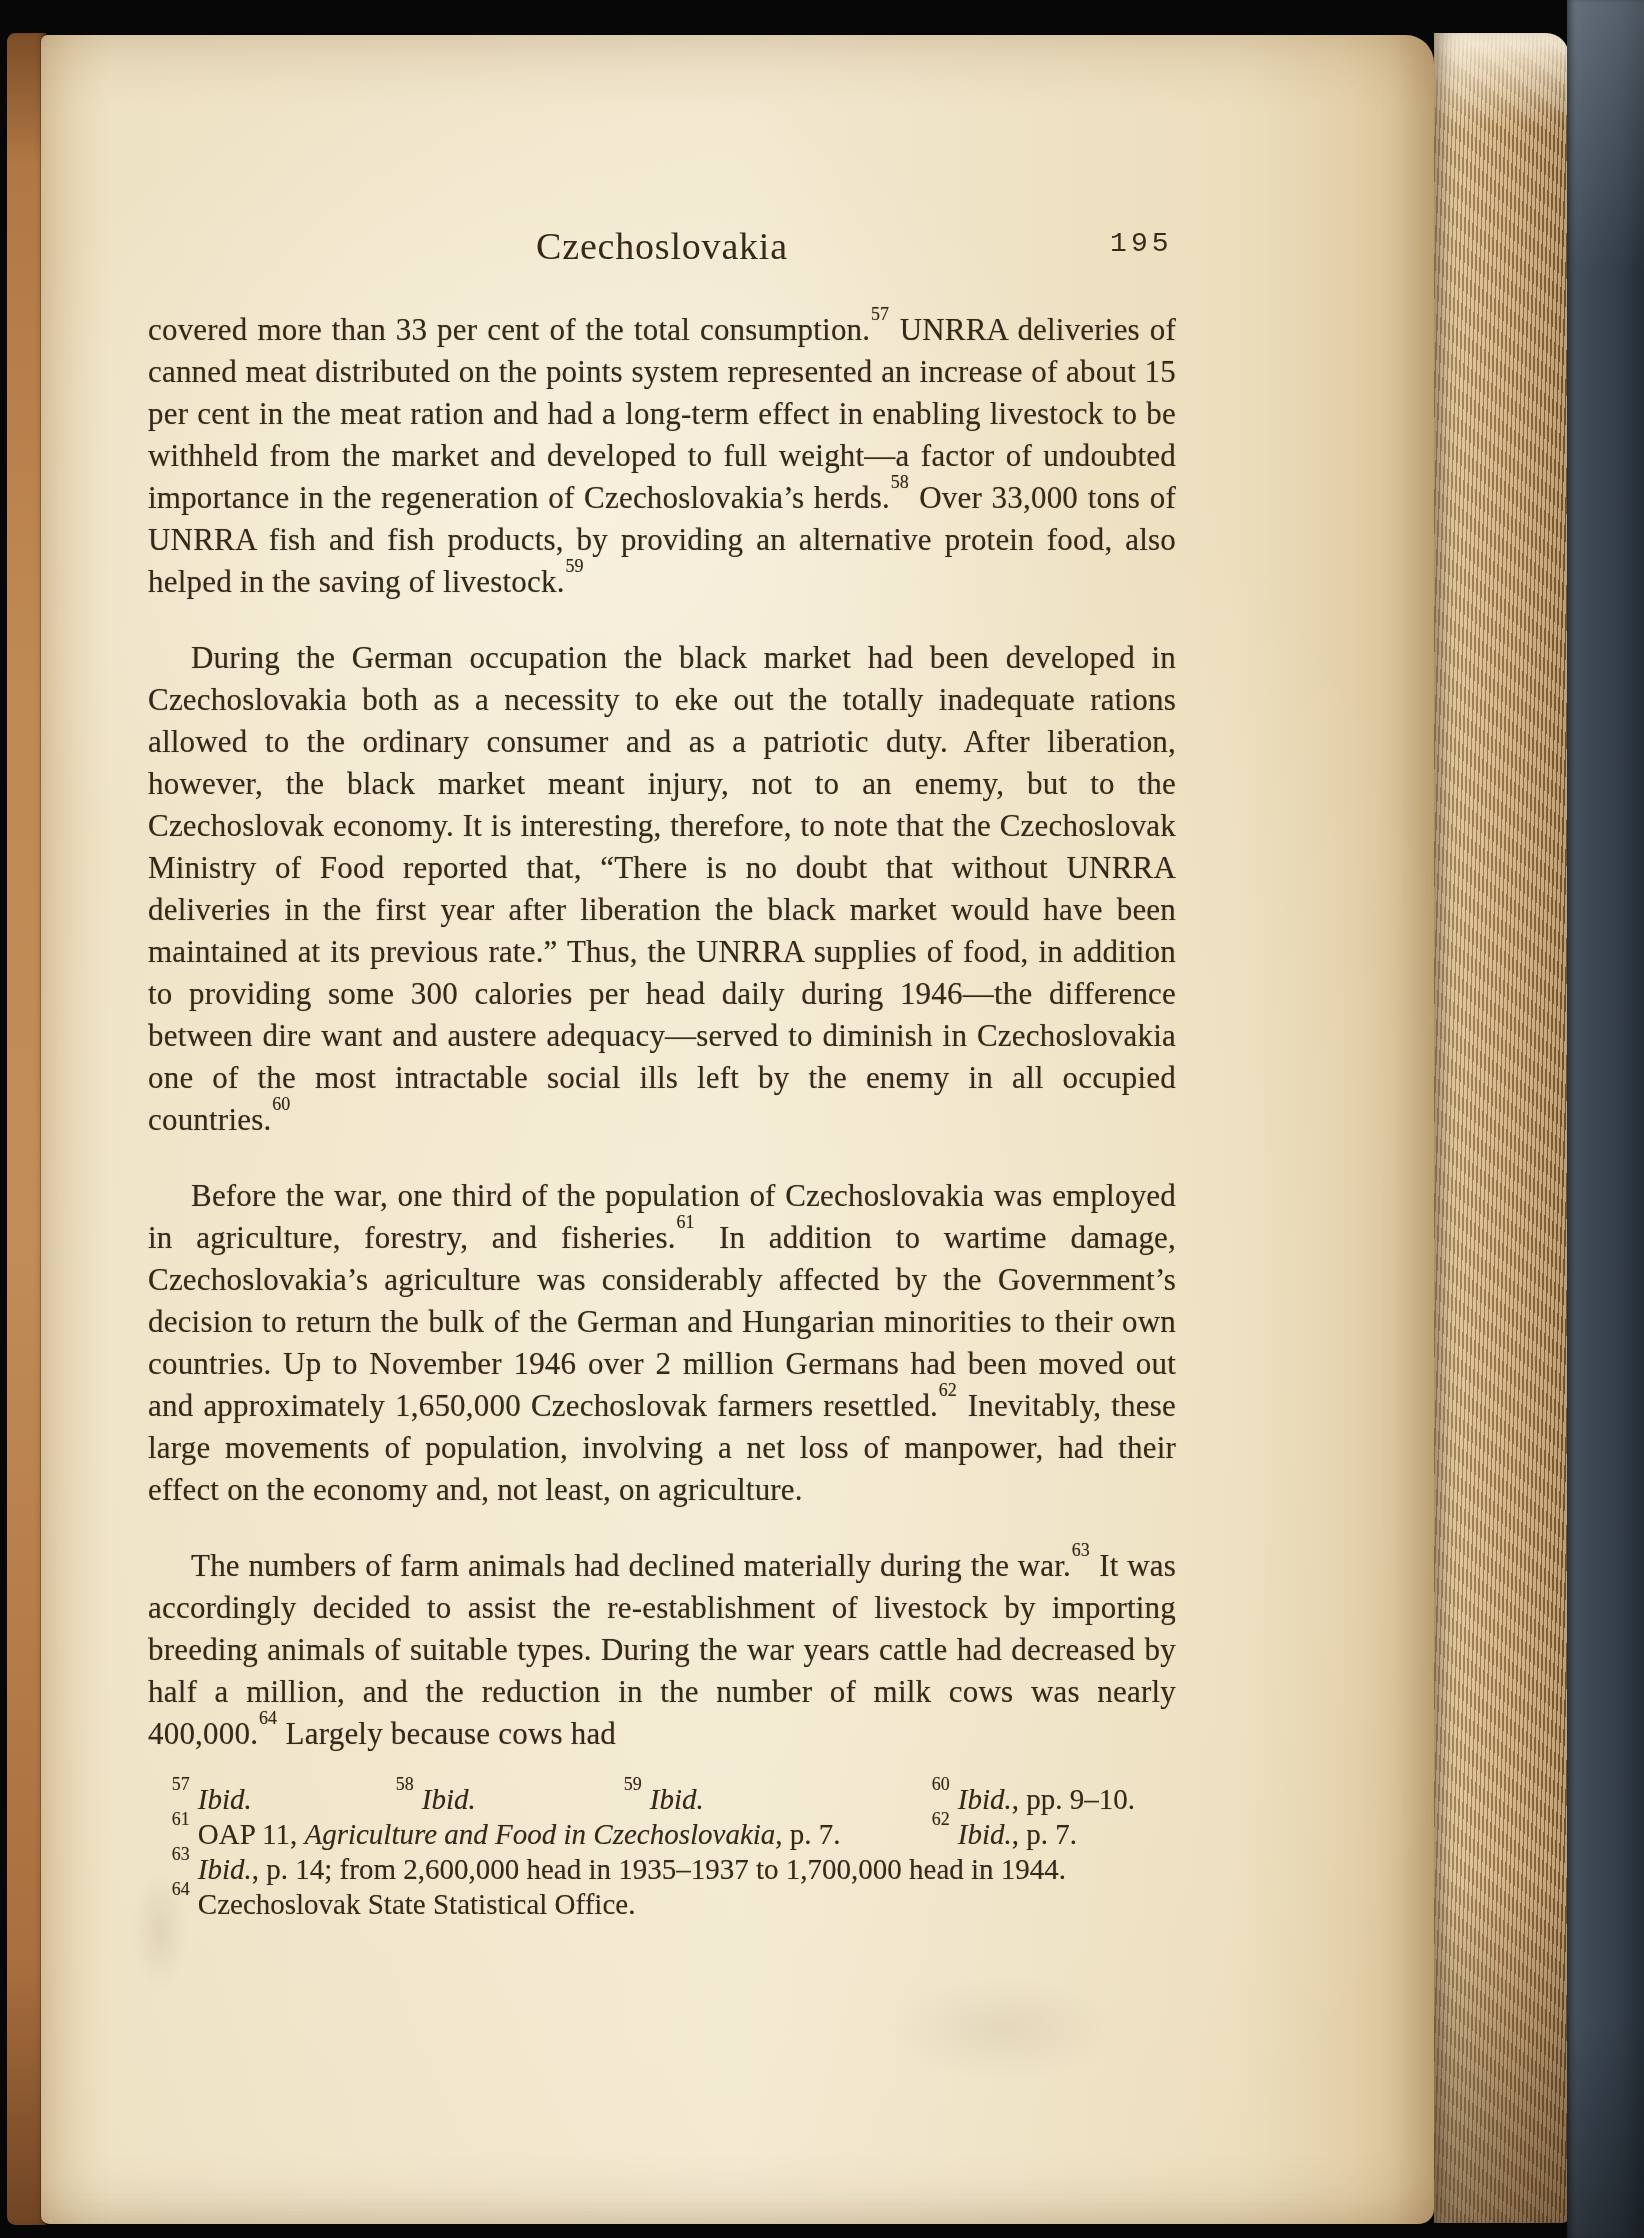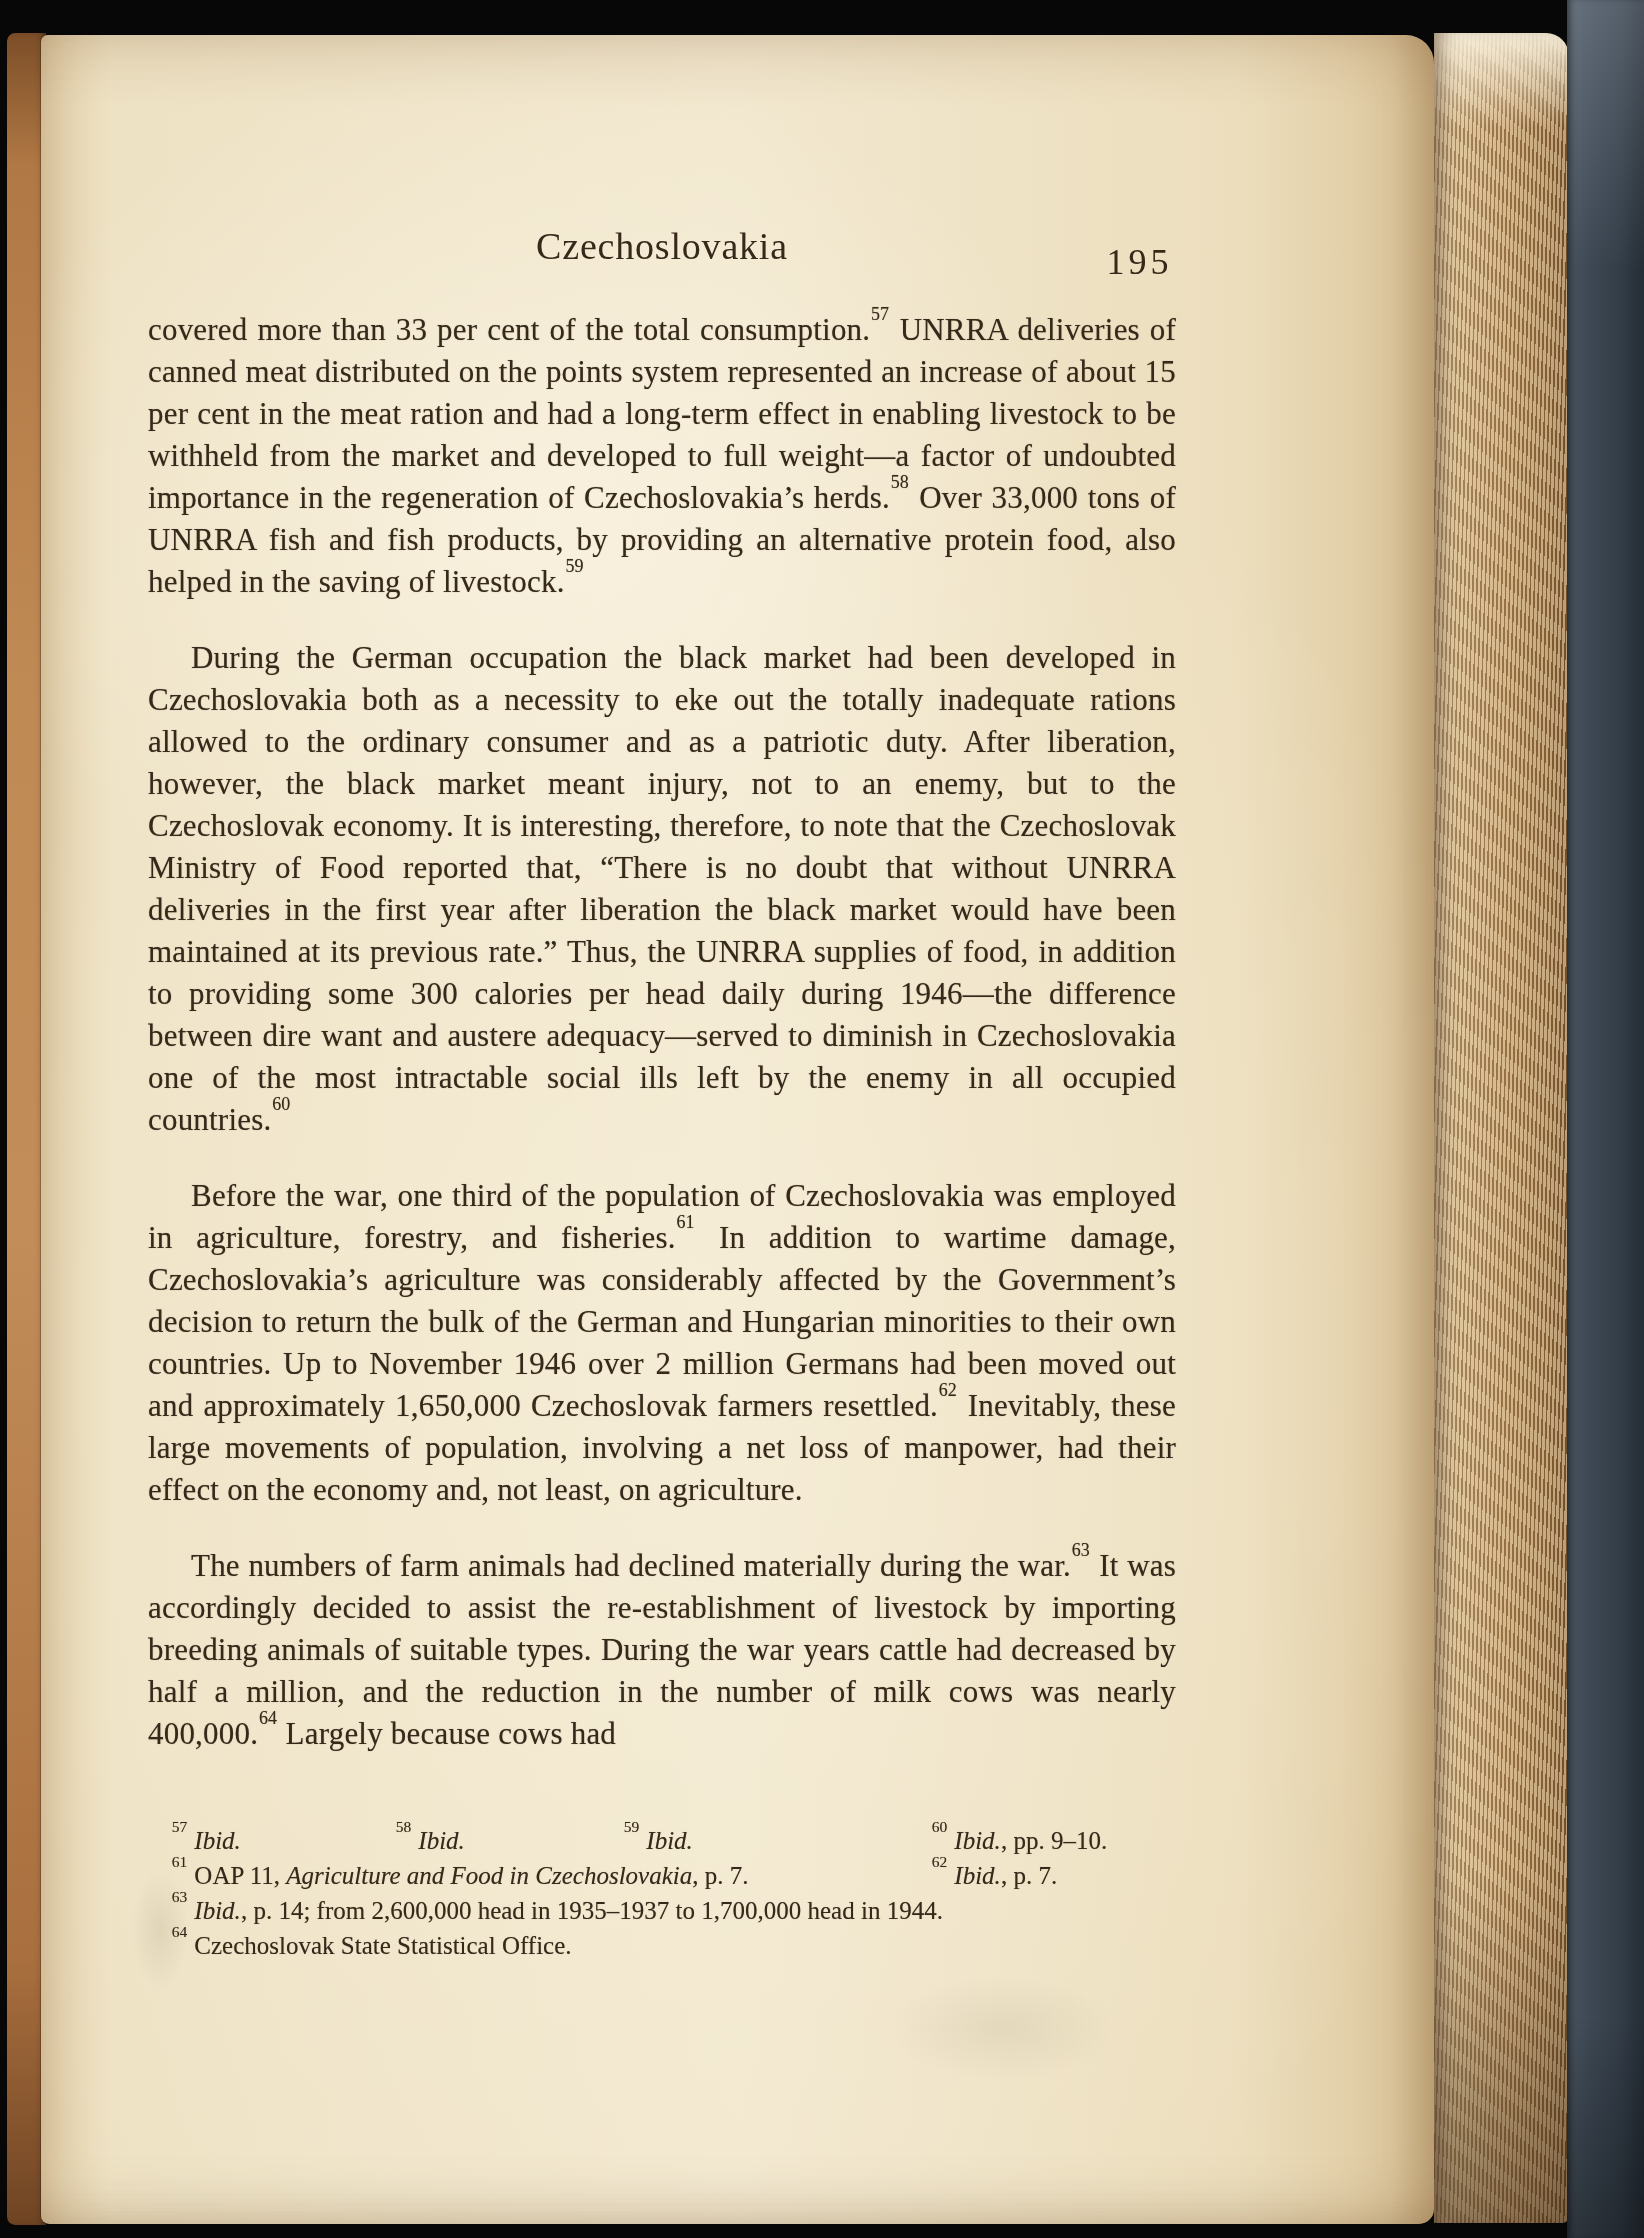--- a/index.html
+++ b/index.html
@@ -36,36 +36,36 @@
   }
   .page-inner { padding:189px 0 0 107px; }
   .text-col { width:1028px; color:var(--ink,#37291a); }
 
   .page-header { position:relative; height:51px; margin-bottom:27px; }
   .running-title {
     position:absolute; left:0; right:0; text-align:center;
     font-size:38px; letter-spacing:0.8px;
   }
   .page-number {
-    position:absolute; right:3.3px; top:17px;
-    font-size:36px; letter-spacing:4.1px;
+    position:absolute; right:3.3px; top:4px;
+    font-size:28px; letter-spacing:4.1px;font-family:Liberation Mono, monospace;
   }
 
   .body-text {
     font-size:31px; line-height:42px; text-align:justify;
     text-shadow:0 0 1px rgba(55,43,29,0.45);
     letter-spacing:0.2px;
   }
   .para { hyphens:auto;margin-top:34px; }
   .para.indent { text-indent:43px; }
   sup { font-size:0.58em; line-height:0; position:relative; top:-0.48em; margin:0 0.8px; letter-spacing:0; }
 
   .footnotes {
-    position:relative; margin-top:68px;
-    font-size:25px; line-height:35px;
+    position:relative; margin-top:27px;
+    font-size:29px; line-height:35px;
     text-shadow:0 0 0.8px rgba(55,43,29,0.4);
   }
   .fn-line { position:relative; height:35px; }
   .fn-item { position:absolute; top:0; white-space:nowrap; }
   .fn-col-0 { left:23px; }
   .fn-col-1 { left:247px; }
   .fn-col-2 { left:475px; }
   .fn-col-3 { left:783px; }
   .fn-item sup { font-size:0.62em; }
 

